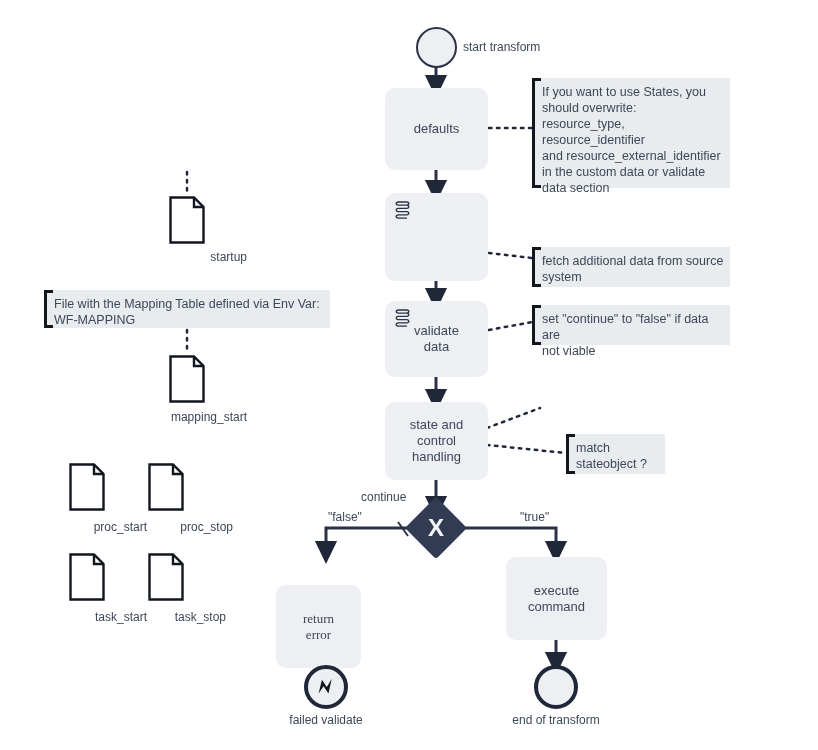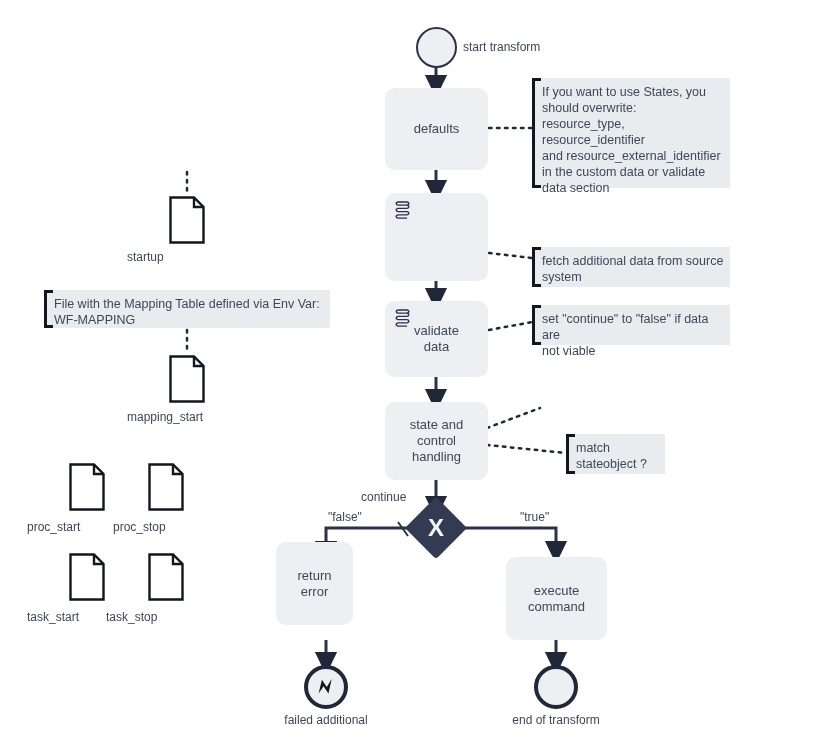--- a/index.html
+++ b/index.html
@@ -99,21 +99,21 @@
   }
 
   
   .data-object {
     position: absolute;
     width: 36px;
     height: 48px;
   }
   .data-object-label {
     position: absolute;
-    text-align: left;
+    text-align: right;
     color: #3d4757;
     font-size: 12px;
     white-space: nowrap;
   }
 
   
   .annotation {
     position: absolute;
     background: #e8ecef;
     color: #3d4757;
@@ -224,41 +224,41 @@
       </svg>
     </span>
     <span class="task-label">validate data</span>
   </div>
 
   <div class="task" style="left:385px; top:402px; width:103px; height:78px;">
     <span class="task-label" style="white-space:pre-line;">state and control
 handling</span>
   </div>
 
-  <div class="task" style="left:276px; top:542px; width:77px; height:83px;">
+  <div class="task" style="left:276px; top:585px; width:85px; height:83px;font-family:Liberation Serif, serif;">
     <span class="task-label">return error</span>
   </div>
 
   <div class="task" style="left:506px; top:557px; width:101px; height:83px;">
     <span class="task-label" style="white-space:pre-line;">execute
 command</span>
   </div>
 
   <div class="gateway" style="left:414px; top:506px;"></div>
   <div class="gateway-x" style="left:414px; top:506px;">X</div>
   <div class="flow-label" style="left:361px; top:490px;">continue</div>
   <div class="flow-label" style="left:328px; top:510px;">"false"</div>
   <div class="flow-label" style="left:520px; top:510px;">"true"</div>
 
   <div class="event end" style="left:304px; top:665px; width:44px; height:44px;">
     <svg class="event-icon" viewBox="0 0 44 44">
       <path d="M13 30 L 17 13 L 23 22 L 29 12 L 25 30 L 19 21 z" fill="#12161f"></path>
     </svg>
   </div>
-  <div class="event-label" style="left:266px; top:713px; width:120px;">failed additional</div>
+  <div class="event-label" style="left:266px; top:713px; width:120px;">failed validate</div>
 
   <div class="event end" style="left:534px; top:665px; width:44px; height:44px;"></div>
   <div class="event-label" style="left:496px; top:713px; width:120px;">end of transform</div>
 
 
   <div class="annotation" style="left:44px; top:290px; width:286px; height:38px;">File with the Mapping Table defined via Env Var:
 WF-MAPPING</div>
 
   <div class="annotation" style="left:532px; top:78px; width:198px; height:110px;">If you want to use States, you
 should overwrite:

